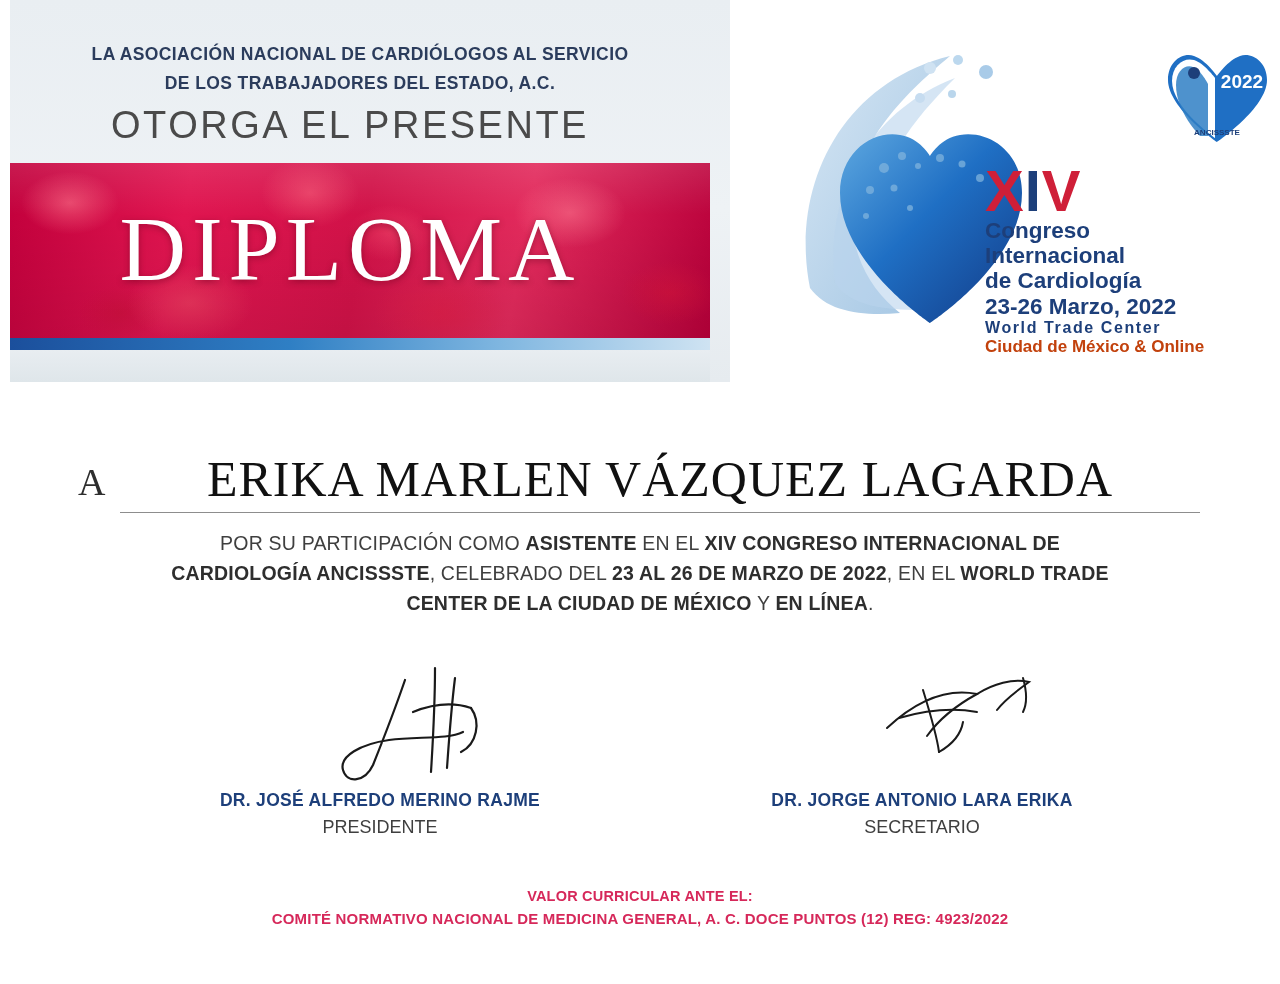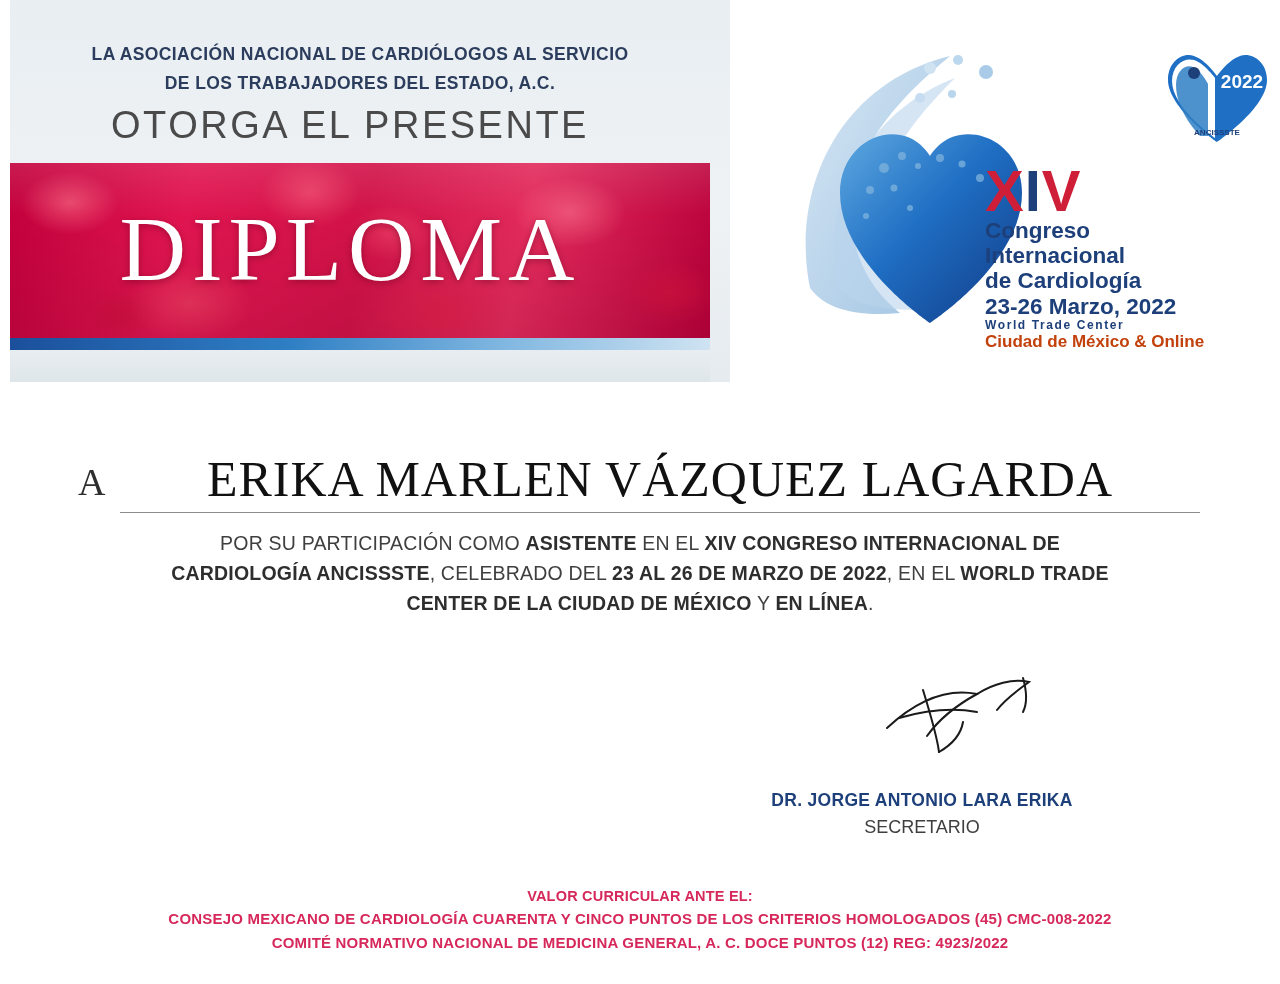--- a/index.html
+++ b/index.html
@@ -156,21 +156,21 @@
     font-size: 22.5px;
     font-weight: bold;
     color: #1d3f7a;
   }
   .cong-date {
     font-size: 22.5px;
     font-weight: bold;
     color: #1d3f7a;
   }
   .cong-small {
-    font-size: 12px;
+    font-size: 16px;
     font-weight: bold;
     color: #1d3f7a;
     letter-spacing: 1.6px;
   }
   .cong-small2 {
     font-size: 17px;
     font-weight: bold;
     color: #c2410c;
   }
 
@@ -352,37 +352,51 @@
   </div>
 
   <div class="recipient-row">
     <div class="a-label">A</div>
     <div class="recipient-name">ERIKA MARLEN VÁZQUEZ LAGARDA</div>
     <div class="name-line"></div>
   </div>
 
   <div class="body-text" id="body-text"><span>POR SU PARTICIPACIÓN COMO </span><b>ASISTENTE</b><span> EN EL </span><b>XIV CONGRESO INTERNACIONAL DE CARDIOLOGÍA ANCISSSTE</b><span>, CELEBRADO DEL </span><b>23 AL 26 DE MARZO DE 2022</b><span>, EN EL </span><b>WORLD TRADE CENTER DE LA CIUDAD DE MÉXICO</b><span> Y </span><b>EN LÍNEA</b><span>.</span></div>
 
+  <div class="sig-block sig-left">
+    <div class="sig-img">
+      <svg viewBox="0 0 300 130" width="300" height="130" style="margin-left:110px">
+        <g fill="none" stroke="#1a1a1a" stroke-width="2.2" stroke-linecap="round">
+          <path d="M120 20 C108 55 96 85 88 105 C80 122 62 124 58 110 C54 96 76 84 104 80 C132 76 162 80 178 72"></path>
+          <path d="M150 8 C150 40 148 80 146 112"></path>
+          <path d="M128 52 C148 44 168 42 186 48"></path>
+          <path d="M170 18 C166 50 164 80 162 108"></path>
+          <path d="M186 48 C196 62 192 84 176 92"></path>
+        </g>
+      </svg>
+    </div>
+    <div class="sig-name">DR. JOSÉ ALFREDO MERINO RAJME</div>
+    <div class="sig-role">PRESIDENTE</div>
+  </div>
 
   <div class="sig-block sig-right">
     <div class="sig-img">
       <svg viewBox="0 0 300 130" width="300" height="130" style="margin-left:110px">
         <g fill="none" stroke="#1a1a1a" stroke-width="2" stroke-linecap="round">
           <path d="M60 68 C90 40 120 28 150 34 C128 46 110 62 100 76"></path>
           <path d="M96 30 C104 56 110 76 112 92"></path>
           <path d="M72 58 C100 50 128 48 150 52"></path>
           <path d="M150 34 C166 24 186 18 202 22 C188 32 176 42 170 50"></path>
           <path d="M196 18 C200 32 200 44 196 52"></path>
           <path d="M112 92 C126 84 134 74 136 62"></path>
         </g>
       </svg>
     </div>
     <div class="sig-name">DR. JORGE ANTONIO LARA ERIKA</div>
     <div class="sig-role">SECRETARIO</div>
   </div>
 
   <div class="footer">
     <div class="f1">VALOR CURRICULAR ANTE EL:</div>
-    <div>CONSEJO MEXICANO DE CARDIOLOGÍA CUARENTA Y CINCO PUNTOS DE LOS CRITERIOS HOMOLOGADOS (45) CMC-008-2022</div>
     <div>COMITÉ NORMATIVO NACIONAL DE MEDICINA GENERAL, A. C. DOCE PUNTOS (12) REG: 4923/2022</div>
   </div>
 
 </div>
 
 </body></html>

